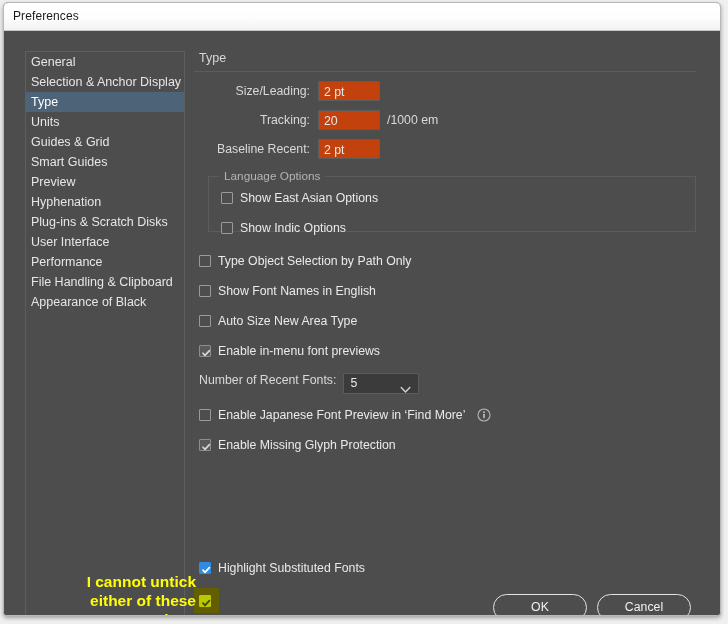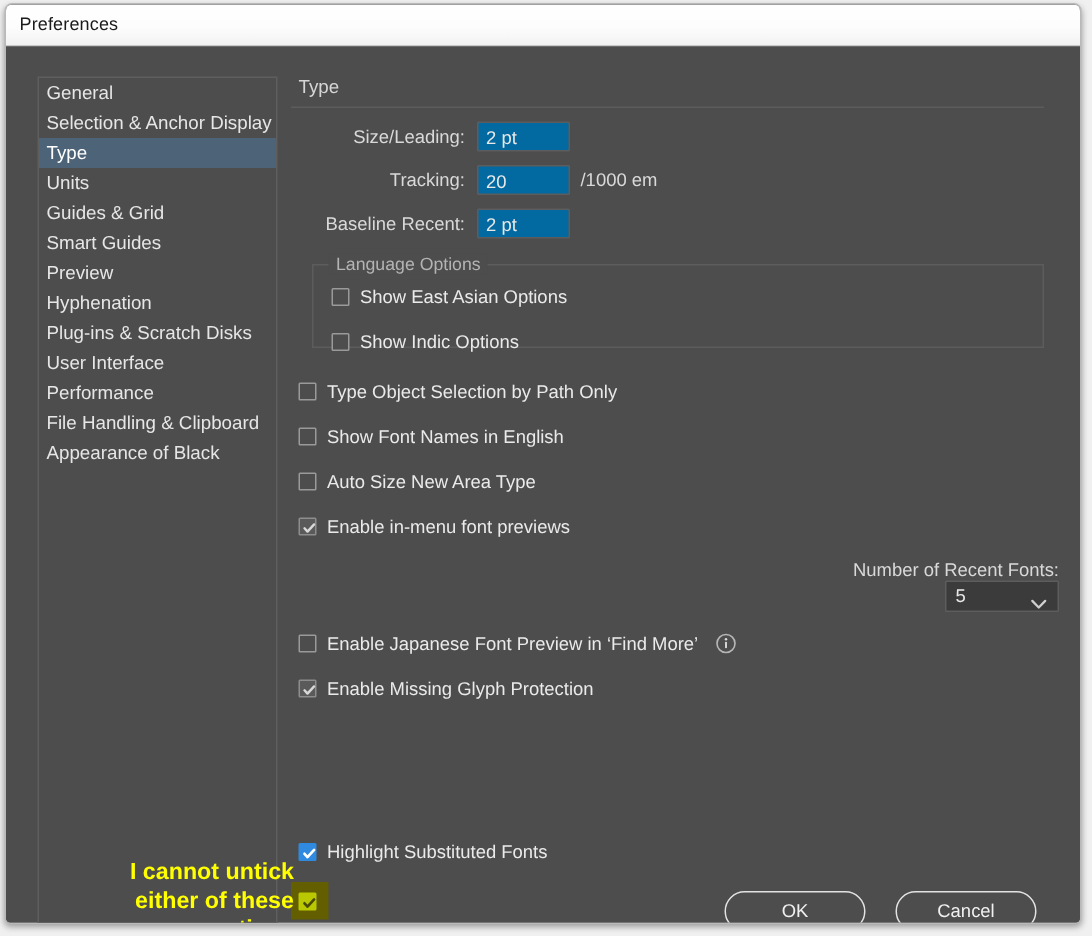--- a/index.html
+++ b/index.html
@@ -107,21 +107,21 @@
     text-align: right;
     padding-right: 8px;
     font-size: 12.3px;
     color: #d9d9d9;
     box-sizing: border-box;
   }
   .text-input {
     width: 62px;
     height: 20px;
     line-height: 20px;
-    background: #0369a1;
+    background: #c2410c;
     border: 1px solid #5d5d5d;
     color: #e8e8e8;
     font-size: 12.3px;
     padding: 0 5px;
     box-sizing: border-box;
     border-radius: 1px;
   }
   .unit-suffix {
     margin-left: 7px;
     font-size: 12.3px;
@@ -205,23 +205,22 @@
     background: #b9c800;
     border-color: #b9c800;
   }
   .cbrow.highlight .cbox .tick svg path { stroke: #4a4a00; }
 
   .hl-wrap { display: block; }
 
   
   .select-row {
     display: flex;
-    align-items: flex-end;
+    align-items: flex-start;
     margin-top: 13px;
-    flex-direction: column;
   }
   .select-label {
     font-size: 12.3px;
     color: #d9d9d9;
   }
   .select-box {
     position: relative;
     margin-left: 7px;
     width: 76px;
     height: 21px;
@@ -262,21 +261,21 @@
     line-height: 19px;
     color: #ffff00;
   }
 
   
   .footer-buttons {
     position: absolute;
     right: 15px;
     top: 543px;
     display: flex;
-    gap: 20px;
+    gap: 10px;
   }
   .pill-btn {
     width: 94px;
     height: 27px;
     line-height: 25px;
     text-align: center;
     border: 1px solid #e3e3e3;
     border-radius: 14px;
     color: #f0f0f0;
     font-size: 12.3px;

